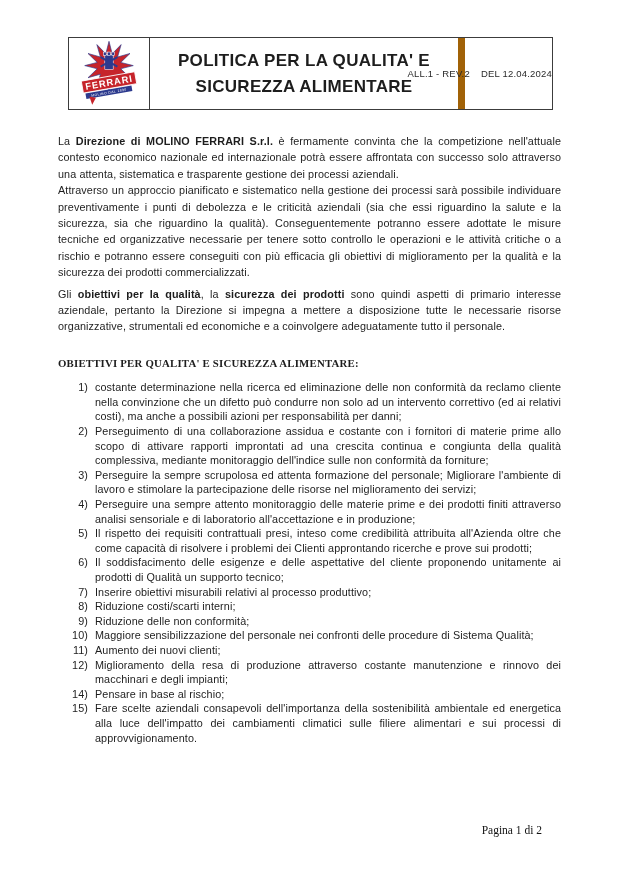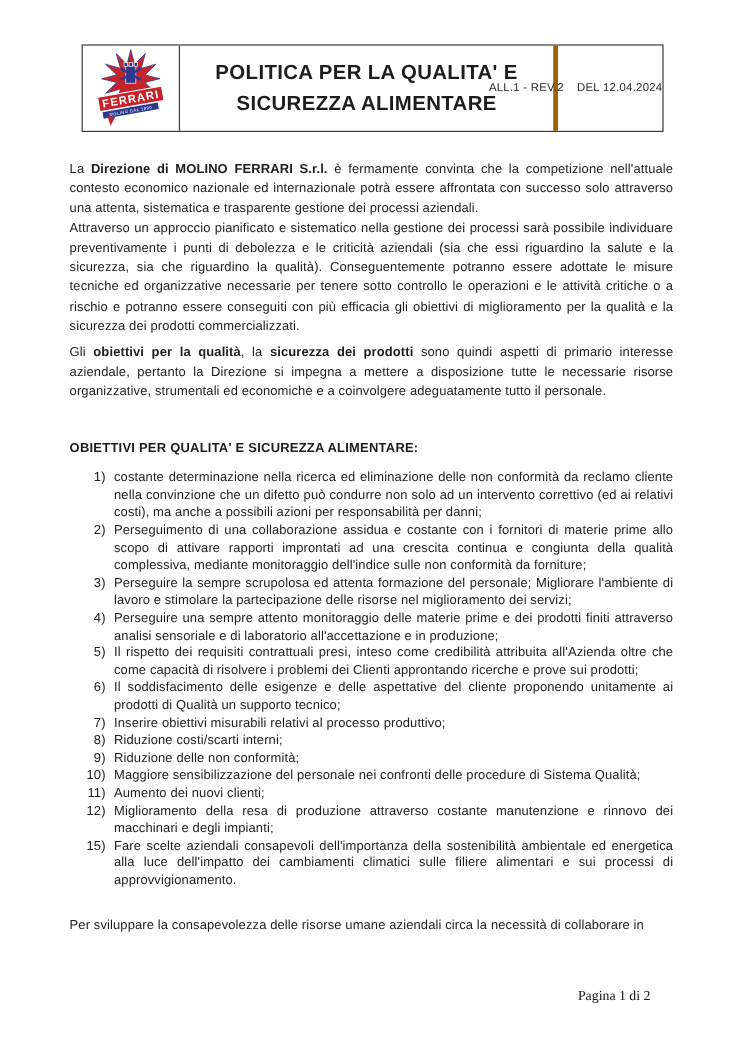--- a/index.html
+++ b/index.html
@@ -21,21 +21,21 @@
     box-sizing:border-box;
     background:#fff;
   }
   .logo-cell{
     width:80px;flex:none;
     border-right:1px solid #3c3c3c;
     display:flex;align-items:center;justify-content:center;
   }
   .title-cell{
     flex:1;
-    border-right:4px solid #a16207;
+    border-right:7px solid #a16207;
     display:flex;flex-direction:column;
     align-items:center;justify-content:center;
     text-align:center;
   }
   .title-line{
     font-size:17px;font-weight:bold;
     letter-spacing:.3px;line-height:26px;
     white-space:nowrap;
   }
   .meta-cell{
@@ -52,24 +52,25 @@
   .content{
     position:absolute;left:58px;top:133px;width:503px;
     font-size:10.8px;line-height:16.4px;
     text-align:justify;
     letter-spacing:.1px;
   }
   .para{margin:0;}
   .para-gap{margin-top:5px;}
   b,.bold{font-weight:bold;}
   .objectives-heading{
-    margin-top:31px;
+    margin-top:20px;
     font-weight:bold;font-size:10.8px;
     letter-spacing:.2px;
     text-align:left;
+    font-family:Liberation Serif, serif;
   }
   .objectives{
     margin-top:9px;
     line-height:14.6px;
   }
   .obj-item{display:flex;}
   .obj-num{
     flex:none;width:30px;
     text-align:right;
     padding-right:7px;
@@ -196,24 +197,27 @@
           <span class="obj-num">11)</span>
           <span class="obj-text">Aumento dei nuovi clienti;</span>
         </div>
 
         <div class="obj-item">
           <span class="obj-num">12)</span>
           <span class="obj-text">Miglioramento della resa di produzione attraverso costante manutenzione e rinnovo dei macchinari e degli impianti;</span>
         </div>
 
 
+        <div class="obj-item">
+          <span class="obj-num">14)</span>
+          <span class="obj-text">Pensare in base al rischio;</span>
+        </div>
 
         <div class="obj-item">
           <span class="obj-num">15)</span>
           <span class="obj-text">Fare scelte aziendali consapevoli dell'importanza della sostenibilità ambientale ed energetica alla luce dell'impatto dei cambiamenti climatici sulle filiere alimentari e sui processi di approvvigionamento.</span>
         </div>
       </div>
 
-    <p class="para closing">Per sviluppare la consapevolezza delle risorse umane aziendali circa la necessità di collaborare in</p>
   </div>
 
   <div class="page-number">Pagina 1 di 2</div>
 </div>
 
 </body></html>

